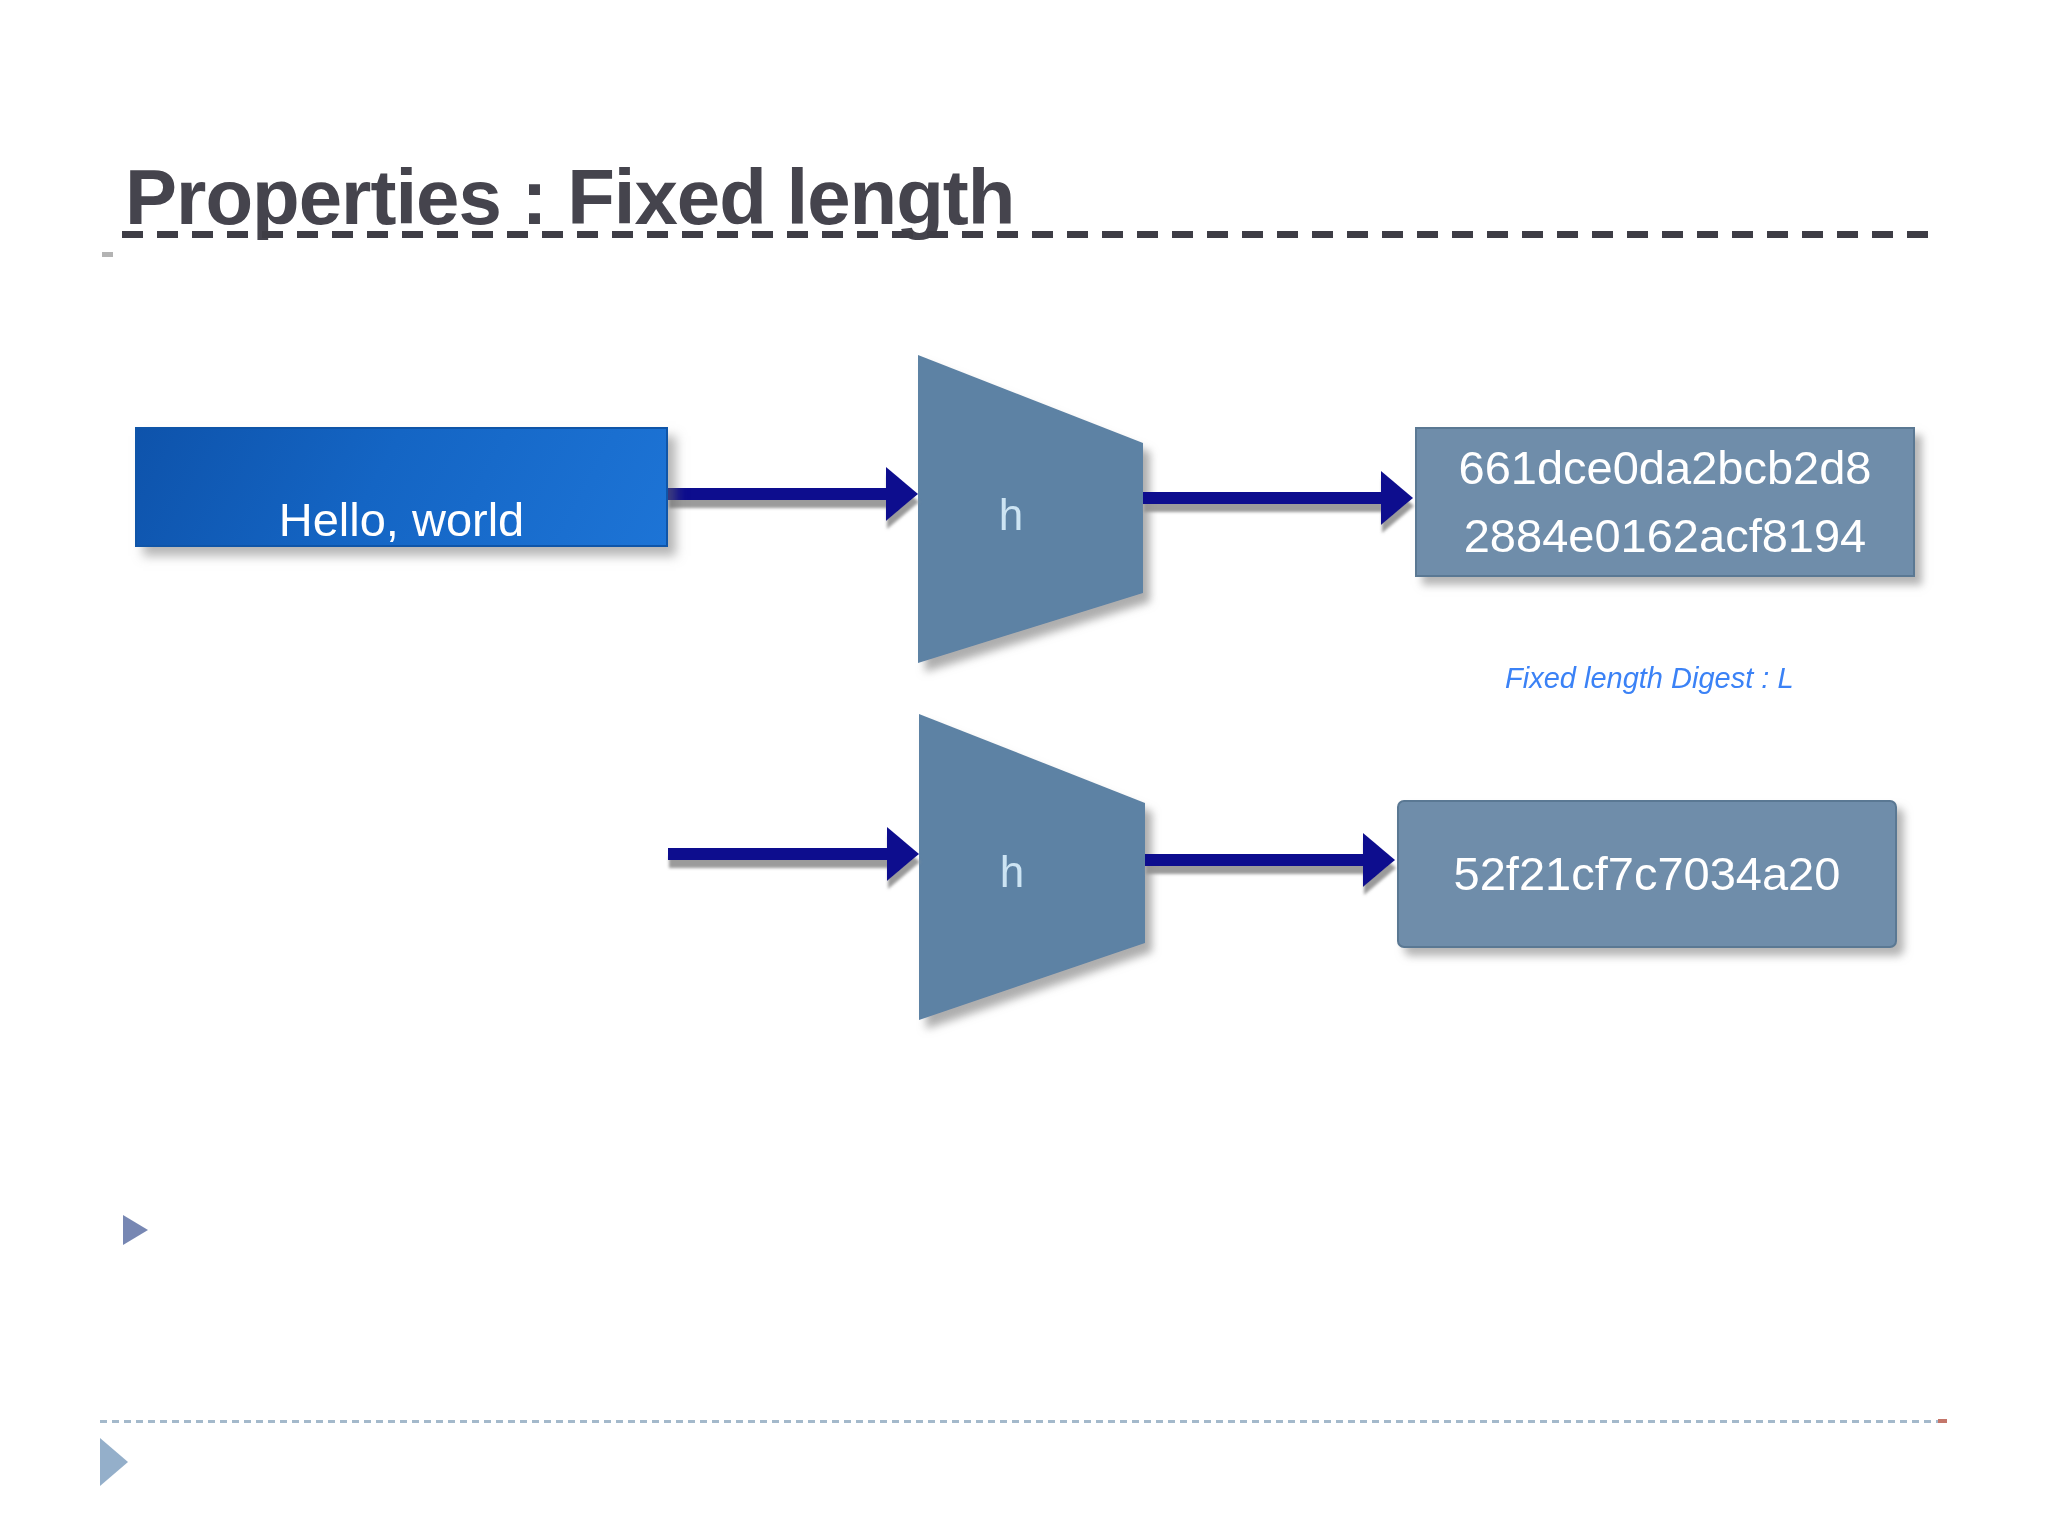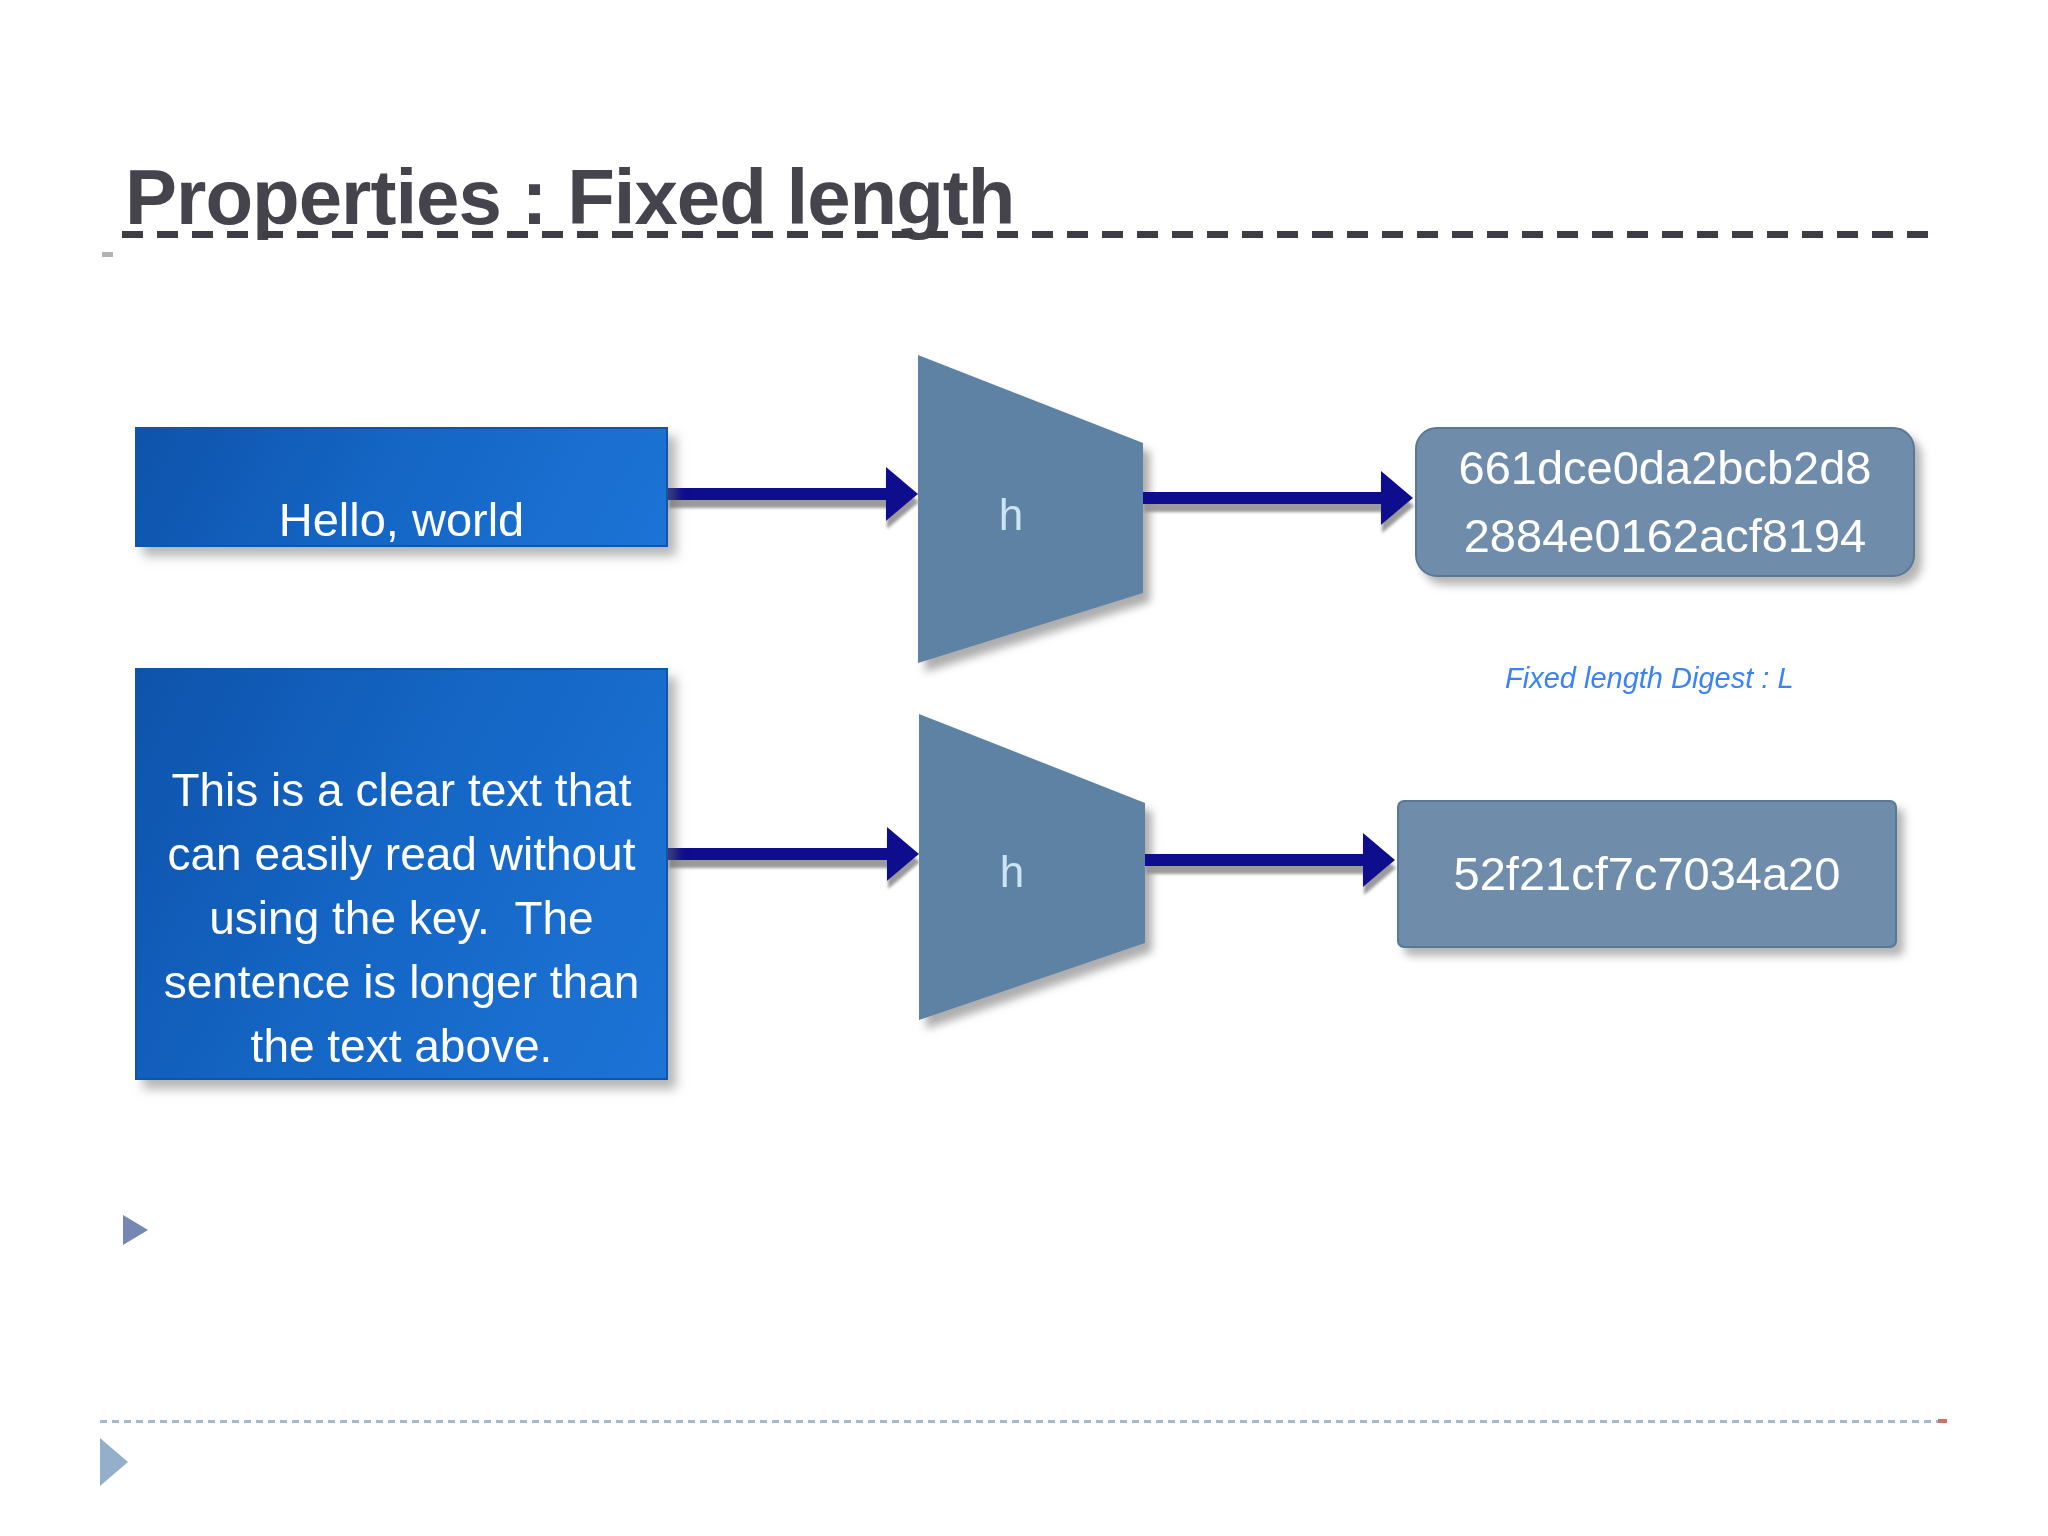--- a/index.html
+++ b/index.html
@@ -47,21 +47,21 @@
   .hlabel.h2{left:972px;top:847px;}
   
   .digest{
     position:absolute;
     background:#6f8daa;border:2px solid #5a7893;
     box-shadow:7px 8px 8px rgba(120,120,120,.55);
     display:flex;flex-direction:column;justify-content:center;align-items:center;
     color:#ffffff;font-size:47px;box-sizing:border-box;
   }
   .digest .line{display:block;white-space:pre;line-height:68px;text-align:center;}
-  .digest.d1{left:1415px;top:427px;width:500px;height:150px;border-radius:22px;}
+  .digest.d1{left:1415px;top:427px;width:500px;height:150px;}
   .digest.d2{left:1397px;top:800px;width:500px;height:148px;border-radius:7px;}
   
   .digest-caption{
     position:absolute;left:1505px;top:662px;width:420px;
     font-size:29px;font-style:italic;color:#3b82f6;white-space:pre;
   }
   
   .bullet-marker{
     position:absolute;left:123px;top:1215px;width:0;height:0;
     border-top:15px solid transparent;border-bottom:15px solid transparent;
@@ -126,27 +126,20 @@
     <g filter="url(#arrowShadow)">
       <line x1="1145" y1="860" x2="1367" y2="860" stroke="#0e0e8e" stroke-width="12"></line>
       <polygon points="1363,833 1395,860 1363,887" fill="#0e0e8e"></polygon>
     </g>
   </svg>
 
   <div class="msgbox short">
     <span class="line">Hello, world</span>
   </div>
 
-  <div class="msgbox long">
-    <span class="line">This is a clear text that</span>
-    <span class="line">can easily read without</span>
-    <span class="line">using the key.  The</span>
-    <span class="line">sentence is longer than</span>
-    <span class="line">the text above.</span>
-  </div>
 
   <div class="hlabel h1">h</div>
   <div class="hlabel h2">h</div>
 
   <div class="digest d1">
     <span class="line">661dce0da2bcb2d8</span>
     <span class="line">2884e0162acf8194</span>
   </div>
   <div class="digest d2">
     <span class="line">52f21cf7c7034a20</span>

